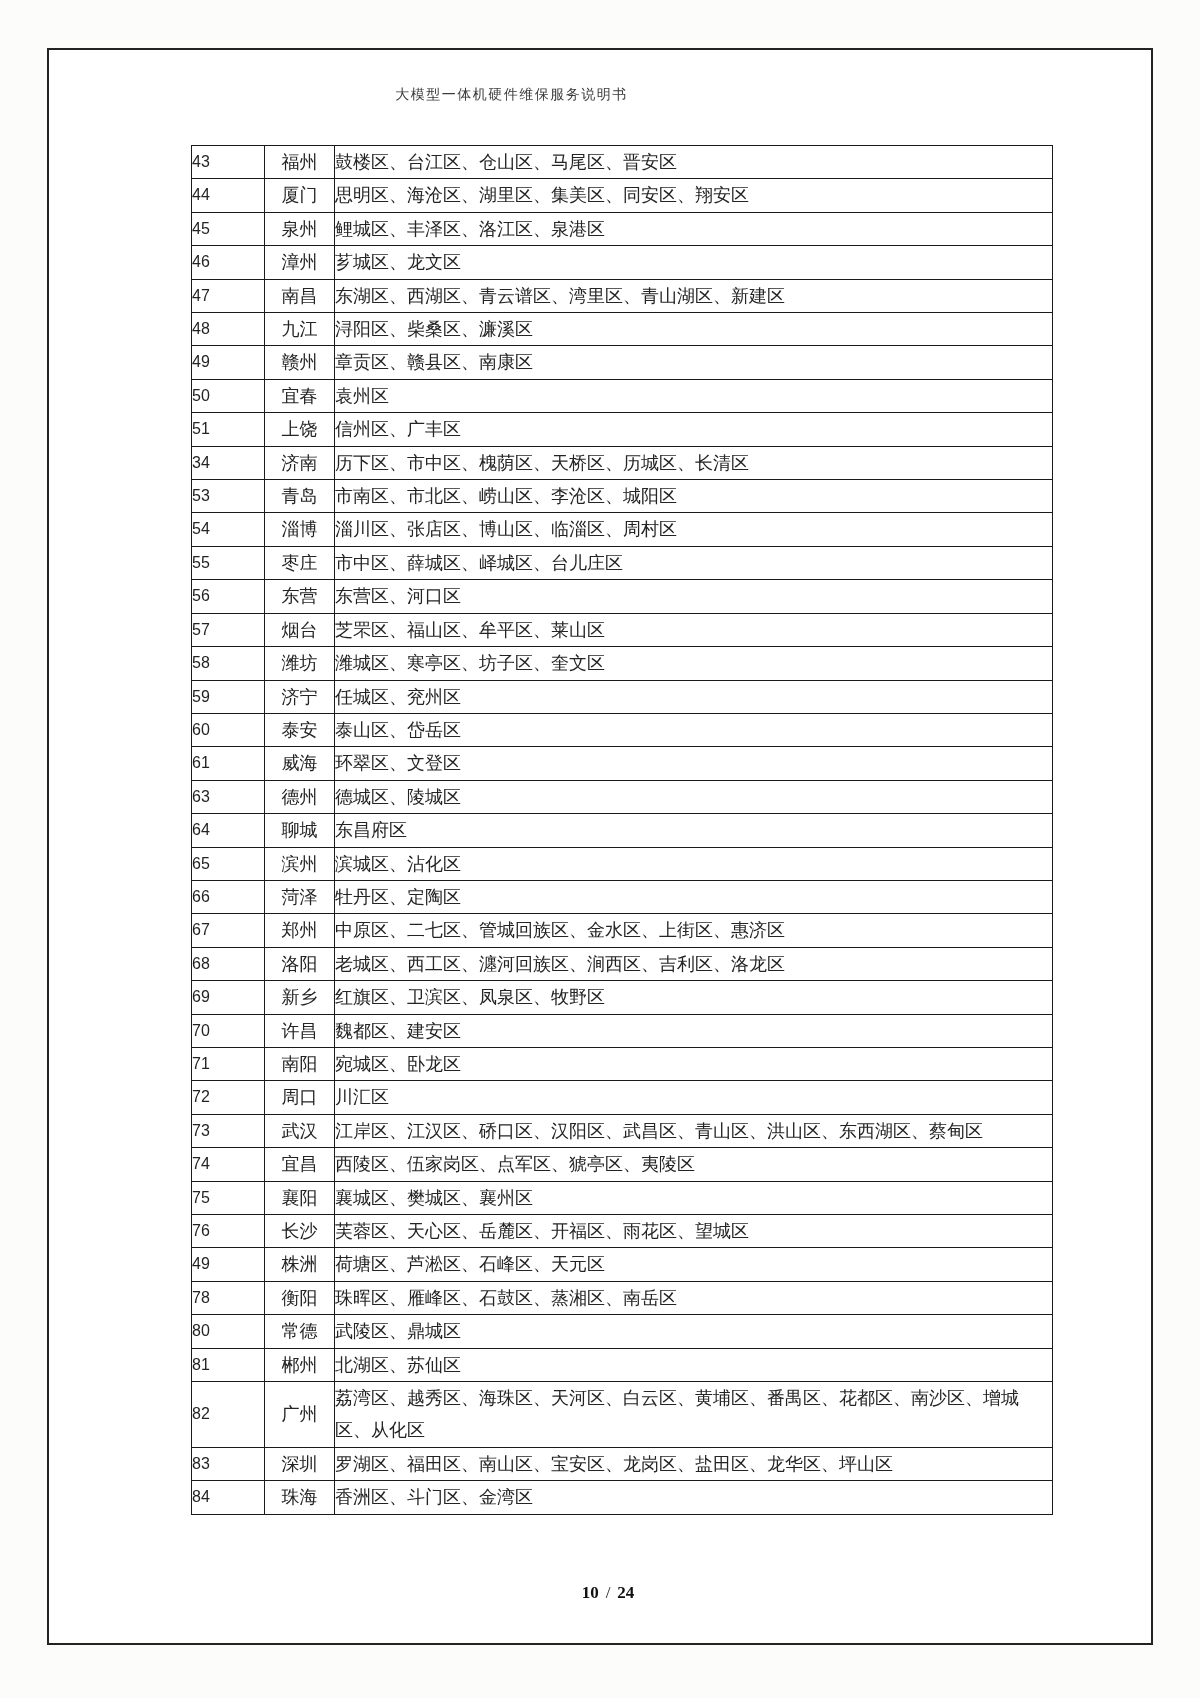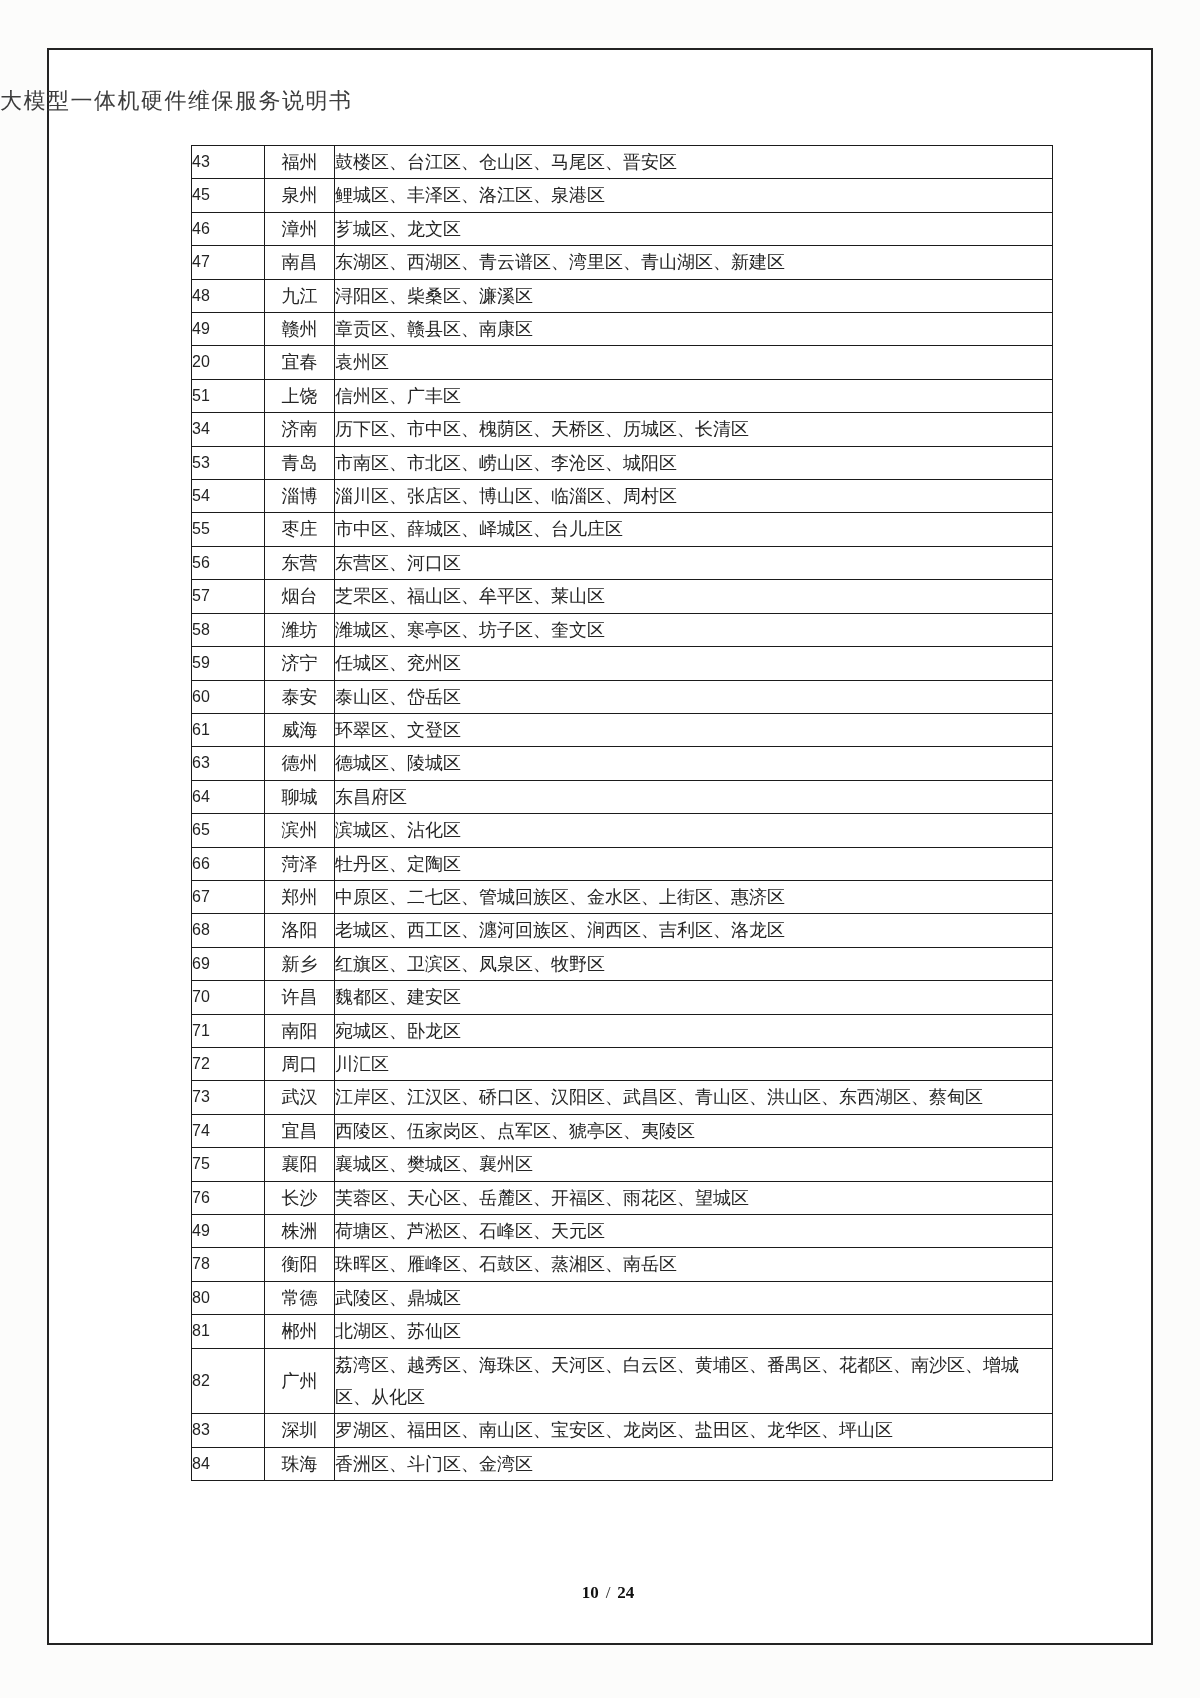--- a/index.html
+++ b/index.html
@@ -23,23 +23,23 @@
     height: 1597px;
     border: 2px solid #232323;
     box-sizing: border-box;
     background: #ffffff;
   }
   .header-title {
     position: absolute;
     top: 86px;
     left: 0;
     width: 1023px;
-    text-align: left;
+    text-align: center;
     font-family: "Liberation Serif", serif;
-    font-size: 22px;
+    font-size: 14px;
     letter-spacing: 1.5px;
     color: #3c3c3c;
   }
   table.city-table {
     position: absolute;
     left: 191px;
     top: 145px;
     width: 861px;
     border-collapse: collapse;
     table-layout: fixed;
@@ -98,20 +98,25 @@
 <div class="header-title">大模型一体机硬件维保服务说明书</div>
 
 <table class="city-table">
   <tbody id="table-body">
       <tr>
         <td class="no">43</td>
         <td class="city">福州</td>
         <td class="districts">鼓楼区、台江区、仓山区、马尾区、晋安区</td>
       </tr>
       <tr>
+        <td class="no">44</td>
+        <td class="city">厦门</td>
+        <td class="districts">思明区、海沧区、湖里区、集美区、同安区、翔安区</td>
+      </tr>
+      <tr>
         <td class="no">45</td>
         <td class="city">泉州</td>
         <td class="districts">鲤城区、丰泽区、洛江区、泉港区</td>
       </tr>
       <tr>
         <td class="no">46</td>
         <td class="city">漳州</td>
         <td class="districts">芗城区、龙文区</td>
       </tr>
       <tr>
@@ -123,21 +128,21 @@
         <td class="no">48</td>
         <td class="city">九江</td>
         <td class="districts">浔阳区、柴桑区、濂溪区</td>
       </tr>
       <tr>
         <td class="no">49</td>
         <td class="city">赣州</td>
         <td class="districts">章贡区、赣县区、南康区</td>
       </tr>
       <tr>
-        <td class="no">20</td>
+        <td class="no">50</td>
         <td class="city">宜春</td>
         <td class="districts">袁州区</td>
       </tr>
       <tr>
         <td class="no">51</td>
         <td class="city">上饶</td>
         <td class="districts">信州区、广丰区</td>
       </tr>
       <tr>
         <td class="no">34</td>

